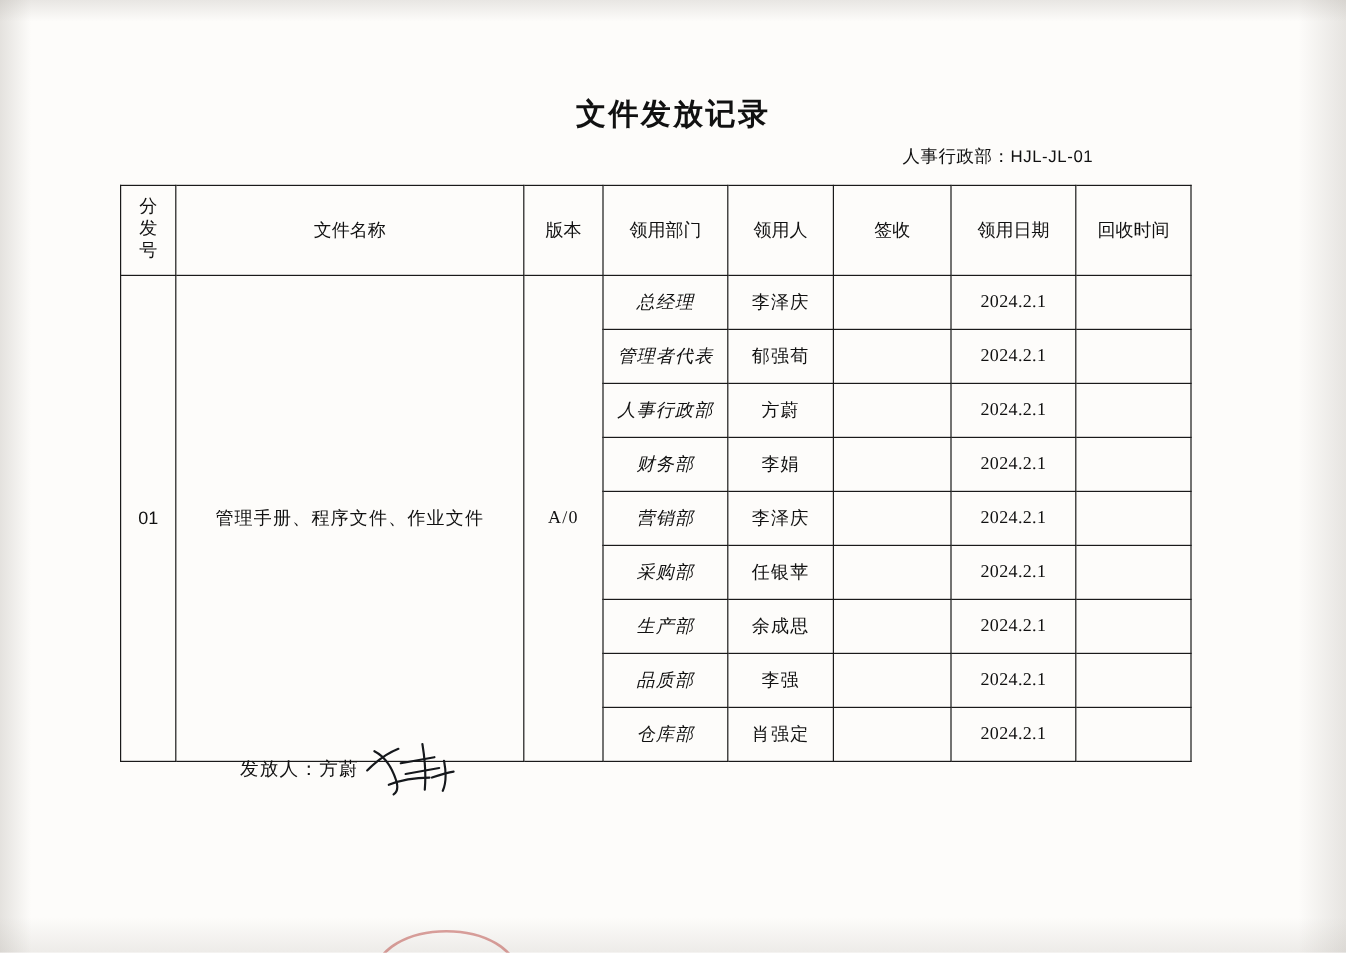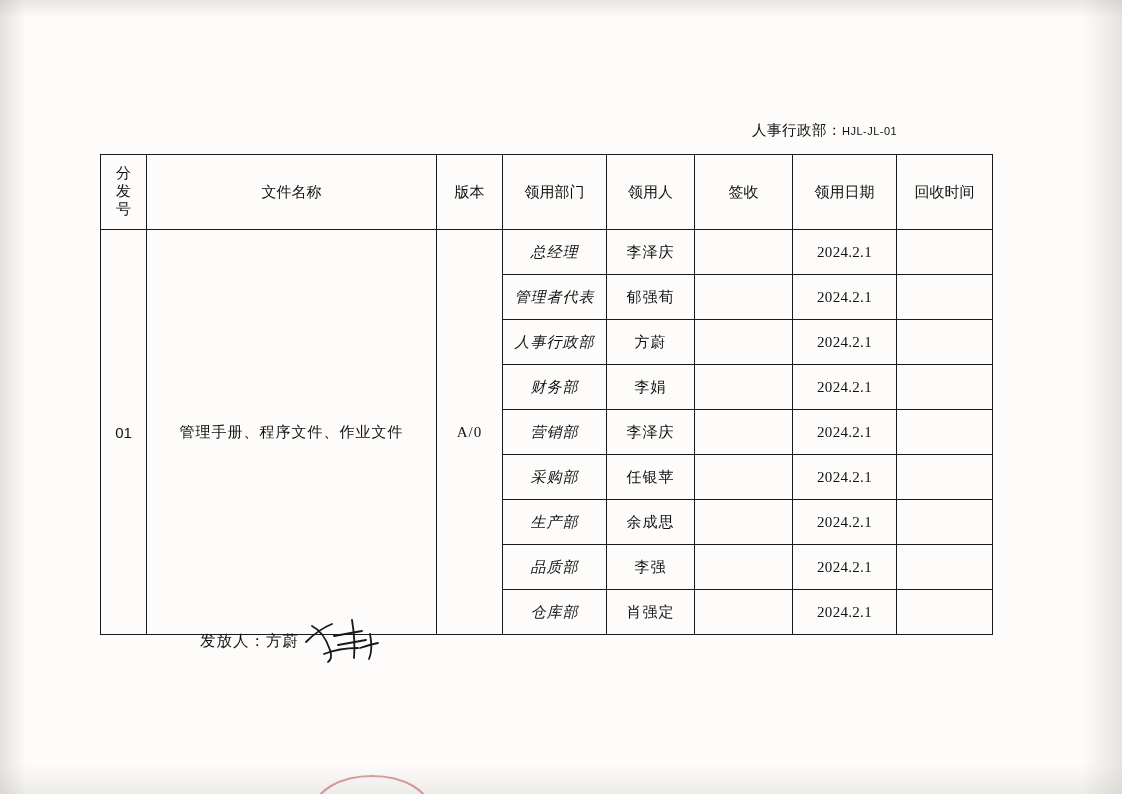--- a/index.html
+++ b/index.html
@@ -63,21 +63,21 @@
 
   .doc-code {
     position: absolute;
     top: 121px;
     left: 752px;
     font-size: 14.5px;
     letter-spacing: 0.5px;
   }
   .doc-code .code-val {
     font-family: "Liberation Sans", sans-serif;
-    font-size: 11px;
+    font-size: 14px;
   }
 
   table.main {
     position: absolute;
     top: 154px;
     left: 100px;
     width: 892px;
     border-collapse: collapse;
     table-layout: fixed;
   }
@@ -160,20 +160,21 @@
 </head>
 <body>
 
 <div class="page">
 
   <div class="scan-shade-left"></div>
   <div class="scan-shade-right"></div>
   <div class="scan-shade-top"></div>
   <div class="scan-shade-bottom"></div>
 
+  <div class="doc-title">文件发放记录</div>
 
   <div class="doc-code">
     <span>人事行政部：</span><span class="code-val">HJL-JL-01</span>
   </div>
 
   <table class="main">
     <colgroup>
       <col class="col-no">
       <col class="col-name">
       <col class="col-ver">

